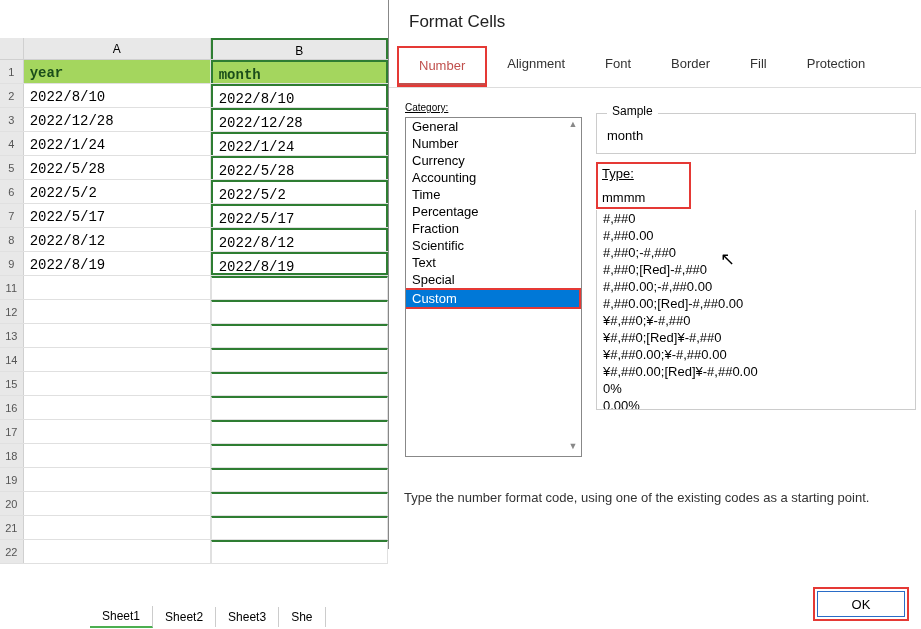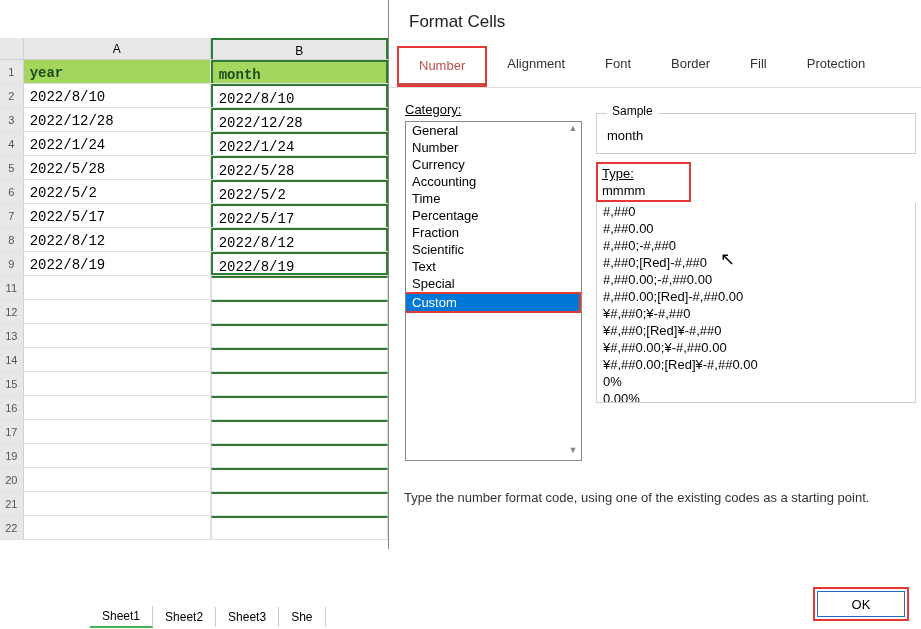--- a/index.html
+++ b/index.html
@@ -28,35 +28,35 @@
     
     .dialog { position: absolute; left: 388px; top: 0; width: 533px; height: 549px; background: #fff; border-left: 1px solid #888; }
     .dlg-title { padding: 12px 20px 14px; font-size: 17px; color: #222; }
     .tab-bar { display: flex; border-bottom: 1px solid #ddd; padding: 0 8px; }
     .dlg-tab { padding: 10px 20px; font-size: 13px; color: #333; cursor: pointer; }
     .dlg-tab.active { color: #c0504d; border-bottom: 2px solid #c0504d; }
     .red-box { border: 2px solid #e53935; }
     .tab-wrap-number { display: inline-block; }
     
     .dlg-body { padding: 14px 16px; }
-    .cat-label { text-decoration: underline; font-size: 13px; margin-bottom: 4px; }
+    .cat-label { text-decoration: underline; font-size: 10px; margin-bottom: 4px; }
     .cat-box { width: 177px; height: 340px; border: 1px solid #888; background: #fff; position: relative; }
     .cat-list { height: 100%; overflow: hidden; }
     .cat-item { padding: 1px 6px; font-size: 13px; cursor: pointer; }
     .cat-item.sel { background: #0078d7; color: #fff; }
     .cat-item.custom-wrap { display: inline-block; padding-right: 10px; }
     .cat-scroll-up { position: absolute; right: 1px; top: 1px; width: 14px; height: 14px; font-size: 9px; text-align: center; color: #888; }
     .cat-scroll-down { position: absolute; right: 1px; bottom: 1px; width: 14px; height: 14px; font-size: 9px; text-align: center; color: #888; }
     
     .right-pane { position: absolute; left: 596px; top: 113px; width: 320px; }
     .sample-box { border: 1px solid #ccc; padding: 6px 10px 10px; margin-bottom: 8px; position: relative; }
     .sample-lbl { position: absolute; top: -10px; left: 10px; background: #fff; padding: 0 5px; font-size: 12px; }
     .sample-val { padding-top: 8px; font-size: 13px; }
     .type-area { }
-    .type-lbl { font-size: 13px; text-decoration: underline; margin-bottom: 2px; }
+    .type-lbl { font-size: 13px; text-decoration: underline; margin-bottom: 9px; }
     .type-input { width: 100%; border: 1px solid #888; padding: 3px 5px; font-size: 13px; }
     .type-red { padding: 3px 0 3px 0; display: inline-block; }
     .fmt-list { margin-top: 2px; border: 1px solid #ccc; width: 100%; height: 200px; overflow: hidden; border-top: none; }
     .fmt-item { padding: 1px 6px; font-size: 13px; }
     
     .help-text { position: absolute; left: 404px; top: 490px; font-size: 13px; color: #333; }
     
     .ok-btn-wrap { position: absolute; right: 12px; bottom: 8px; padding: 2px; }
     .ok-btn { width: 88px; height: 26px; border: 1px solid #2a6cc7; background: #fff; font-size: 13px; cursor: pointer; }
     
@@ -142,20 +142,25 @@
         <div class="cell col-a"></div>
         <div class="cell col-b" style="border-left:1px solid #e0e0e0;border-right:1px solid #e0e0e0"></div>
       </div>
     <div class="row">
         <div class="row-num">16</div>
         <div class="cell col-a"></div>
         <div class="cell col-b" style="border-left:1px solid #e0e0e0;border-right:1px solid #e0e0e0"></div>
       </div>
     <div class="row">
         <div class="row-num">17</div>
+        <div class="cell col-a"></div>
+        <div class="cell col-b" style="border-left:1px solid #e0e0e0;border-right:1px solid #e0e0e0"></div>
+      </div>
+    <div class="row">
+        <div class="row-num">18</div>
         <div class="cell col-a"></div>
         <div class="cell col-b" style="border-left:1px solid #e0e0e0;border-right:1px solid #e0e0e0"></div>
       </div>
     <div class="row">
         <div class="row-num">19</div>
         <div class="cell col-a"></div>
         <div class="cell col-b" style="border-left:1px solid #e0e0e0;border-right:1px solid #e0e0e0"></div>
       </div>
     <div class="row">
         <div class="row-num">20</div>

